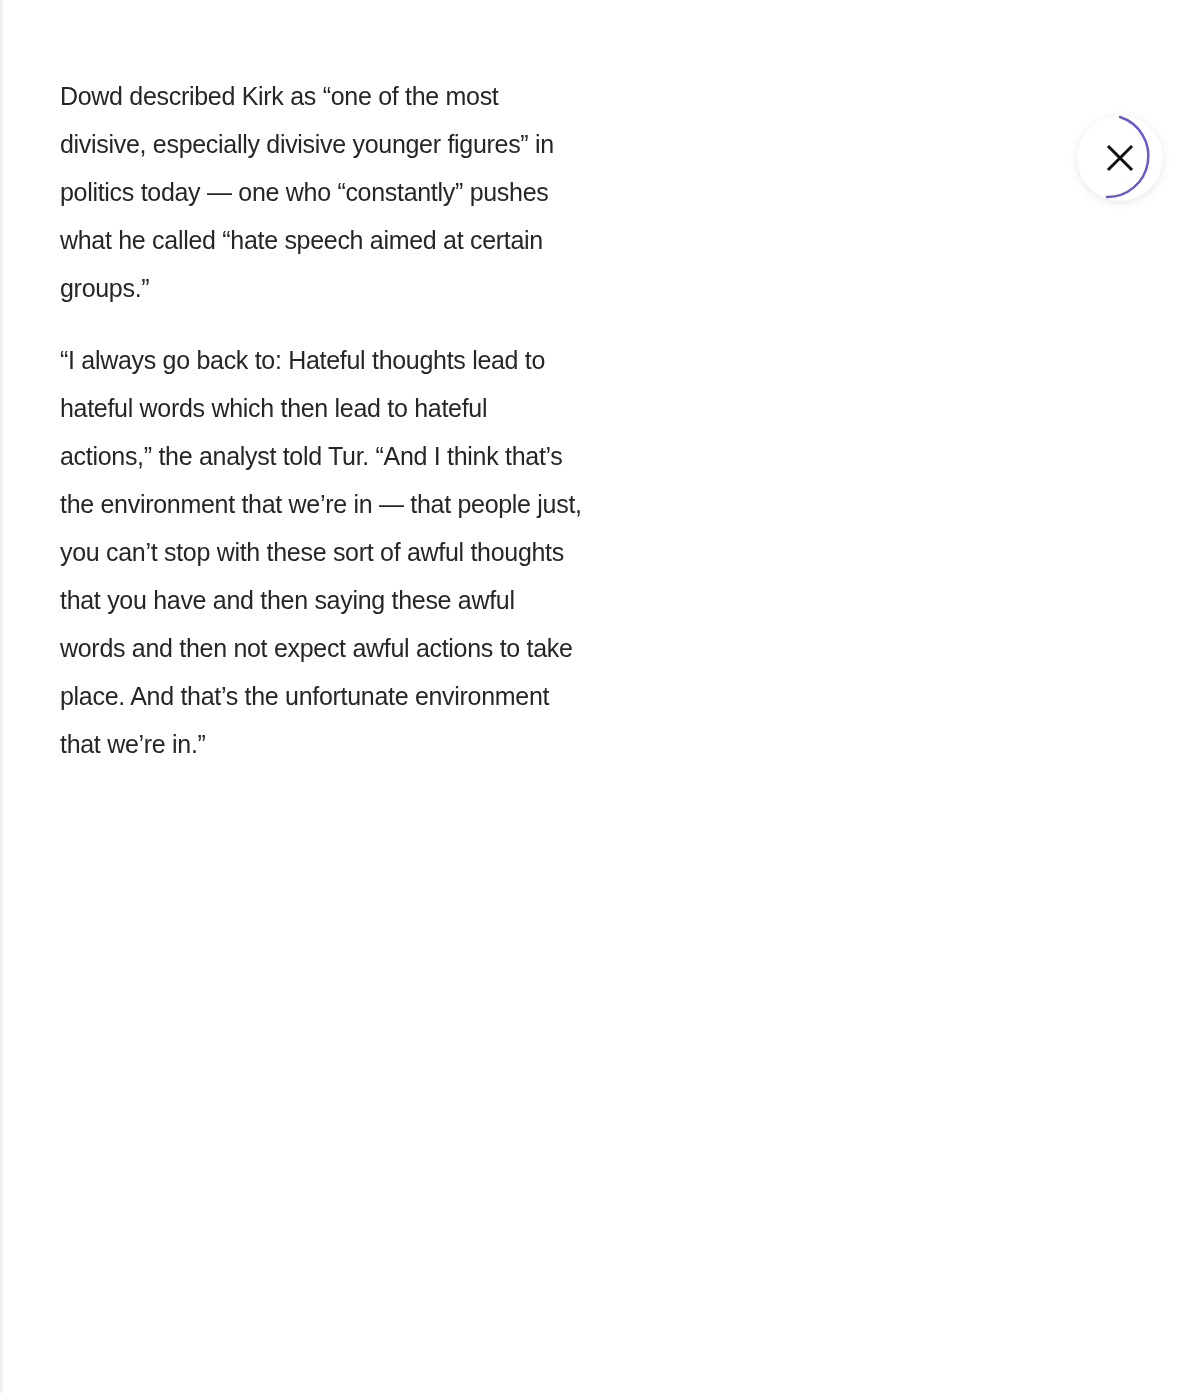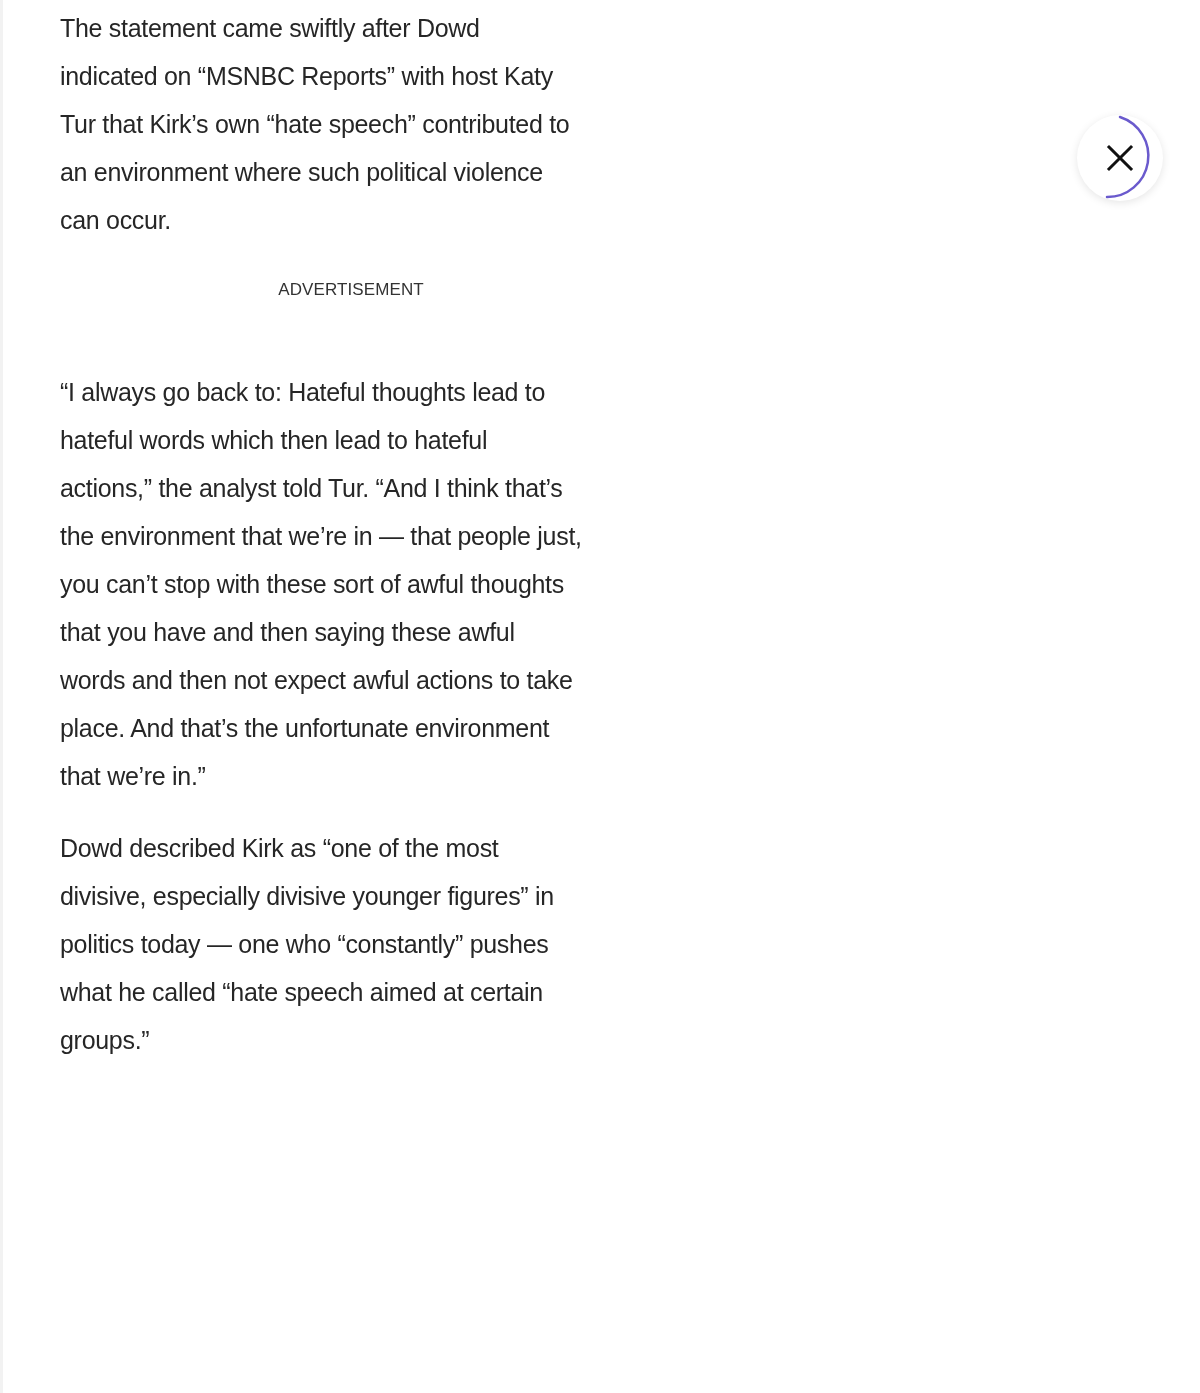--- a/index.html
+++ b/index.html
@@ -60,43 +60,37 @@
       cursor: pointer;
     }
     .close-btn svg { position: absolute; left: 0; top: 0; }
   </style>
 </head>
 <body>
 
 <div class="left-edge"></div>
 
 <div class="article">
-  <p class="para">The statement came swiftly after Dowd
-indicated on “MSNBC Reports” with host Katy
-Tur that Kirk’s own “hate speech” contributed to
-an environment where such political violence
-can occur.</p>
 
-  <div class="ad-label">ADVERTISEMENT</div>
   <div class="ad-slot"></div>
 
+  <p class="para">Dowd described Kirk as “one of the most
+divisive, especially divisive younger figures” in
+politics today — one who “constantly” pushes
+what he called “hate speech aimed at certain
+groups.”</p>
   <p class="para">“I always go back to: Hateful thoughts lead to
 hateful words which then lead to hateful
 actions,” the analyst told Tur. “And I think that’s
 the environment that we’re in — that people just,
 you can’t stop with these sort of awful thoughts
 that you have and then saying these awful
 words and then not expect awful actions to take
 place. And that’s the unfortunate environment
 that we’re in.”</p>
-  <p class="para">Dowd described Kirk as “one of the most
-divisive, especially divisive younger figures” in
-politics today — one who “constantly” pushes
-what he called “hate speech aimed at certain
-groups.”</p>
 </div>
 
 <div class="close-btn">
   <svg width="86" height="86" viewBox="0 0 86 86">
 
     <path d="M 43 2 A 41 41 0 0 1 30 82" fill="none" stroke="#6a5acd" stroke-width="2.5" stroke-linecap="round"></path>
   </svg>
   <svg width="86" height="86" viewBox="0 0 86 86">
     <line x1="32" y1="32" x2="54" y2="54" stroke="#111111" stroke-width="3" stroke-linecap="square"></line>
     <line x1="54" y1="32" x2="32" y2="54" stroke="#111111" stroke-width="3" stroke-linecap="square"></line>

